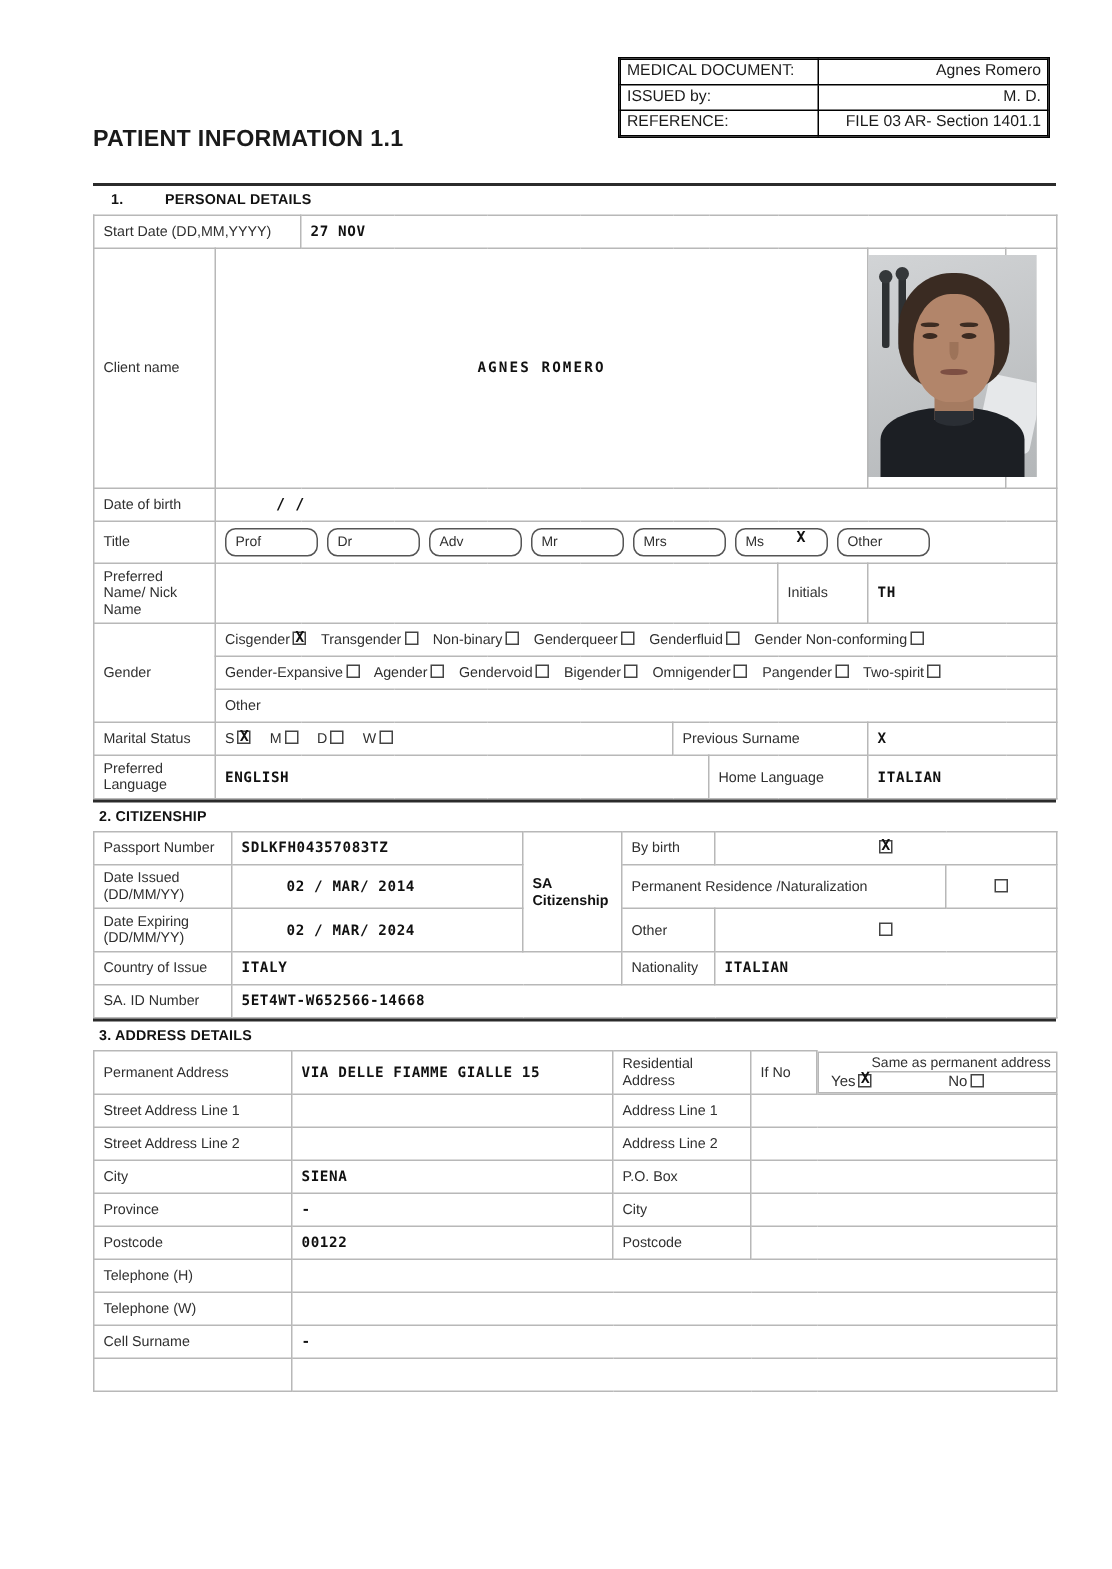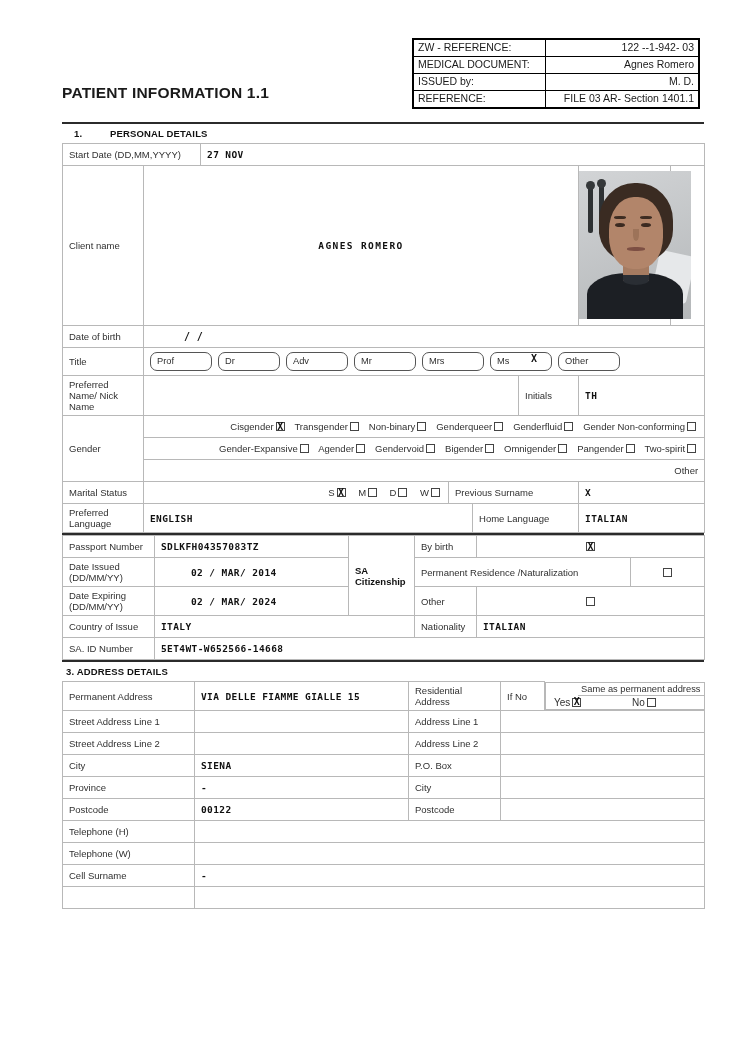--- a/index.html
+++ b/index.html
@@ -73,21 +73,21 @@
     border: 1px solid #444; background: #fff;
     vertical-align: -1px; position: relative; margin: 0 2px;
   }
   .cb.on::after {
     content: "X";
     position: absolute; left: 50%; top: 50%;
     transform: translate(-50%,-52%);
     font-family: "DejaVu Sans Mono", monospace;
     font-size: 10px; font-weight: bold; color: #111; line-height: 1;
   }
-  .opt { white-space: nowrap; font-size: 9.3px; color: #303030; text-align: right; }
+  .opt { white-space: nowrap; font-size: 9.3px; color: #303030; }
 
   
   .pill {
     display: inline-block;
     border: 1px solid #555; border-radius: 7px;
     height: 19px; min-width: 62px;
     font-size: 9.3px; color: #303030;
     padding: 3px 6px 0 6px; margin-right: 6px;
     position: relative; vertical-align: middle;
   }
@@ -163,24 +163,20 @@
   .samebox .bot .yes { margin-right: 46px; }
 </style>
 </head>
 <body>
 
 <div class="page">
 
   <div class="ref-box">
     <table>
       <tbody>
-          <tr>
-        <td class="ref-l">ZW - REFERENCE:</td>
-        <td class="ref-r">122   --1-942- 03</td>
-      </tr>
       <tr>
         <td class="ref-l">MEDICAL DOCUMENT:</td>
         <td class="ref-r">Agnes Romero</td>
       </tr>
       <tr>
         <td class="ref-l">ISSUED by:</td>
         <td class="ref-r">M. D.</td>
       </tr>
       <tr>
         <td class="ref-l">REFERENCE:</td>
@@ -307,20 +303,21 @@
       <tr>
         <td class="lbl">Preferred Language</td>
         <td class="hand" colspan="6">ENGLISH</td>
         <td class="lbl" colspan="2">Home Language</td>
         <td class="hand" colspan="2">ITALIAN</td>
       </tr>
     </tbody>
       </table>
 
     <div class="sec-rule"></div>
+    <div class="sec-head tight">2. CITIZENSHIP</div>
 
     <table class="grid">
       <colgroup>
         <col style="width:92px">
           <col style="width:194px">
           <col style="width:66px">
         <col style="width:62px">
           <col style="width:154px">
           <col style="width:74px">
       </colgroup>

